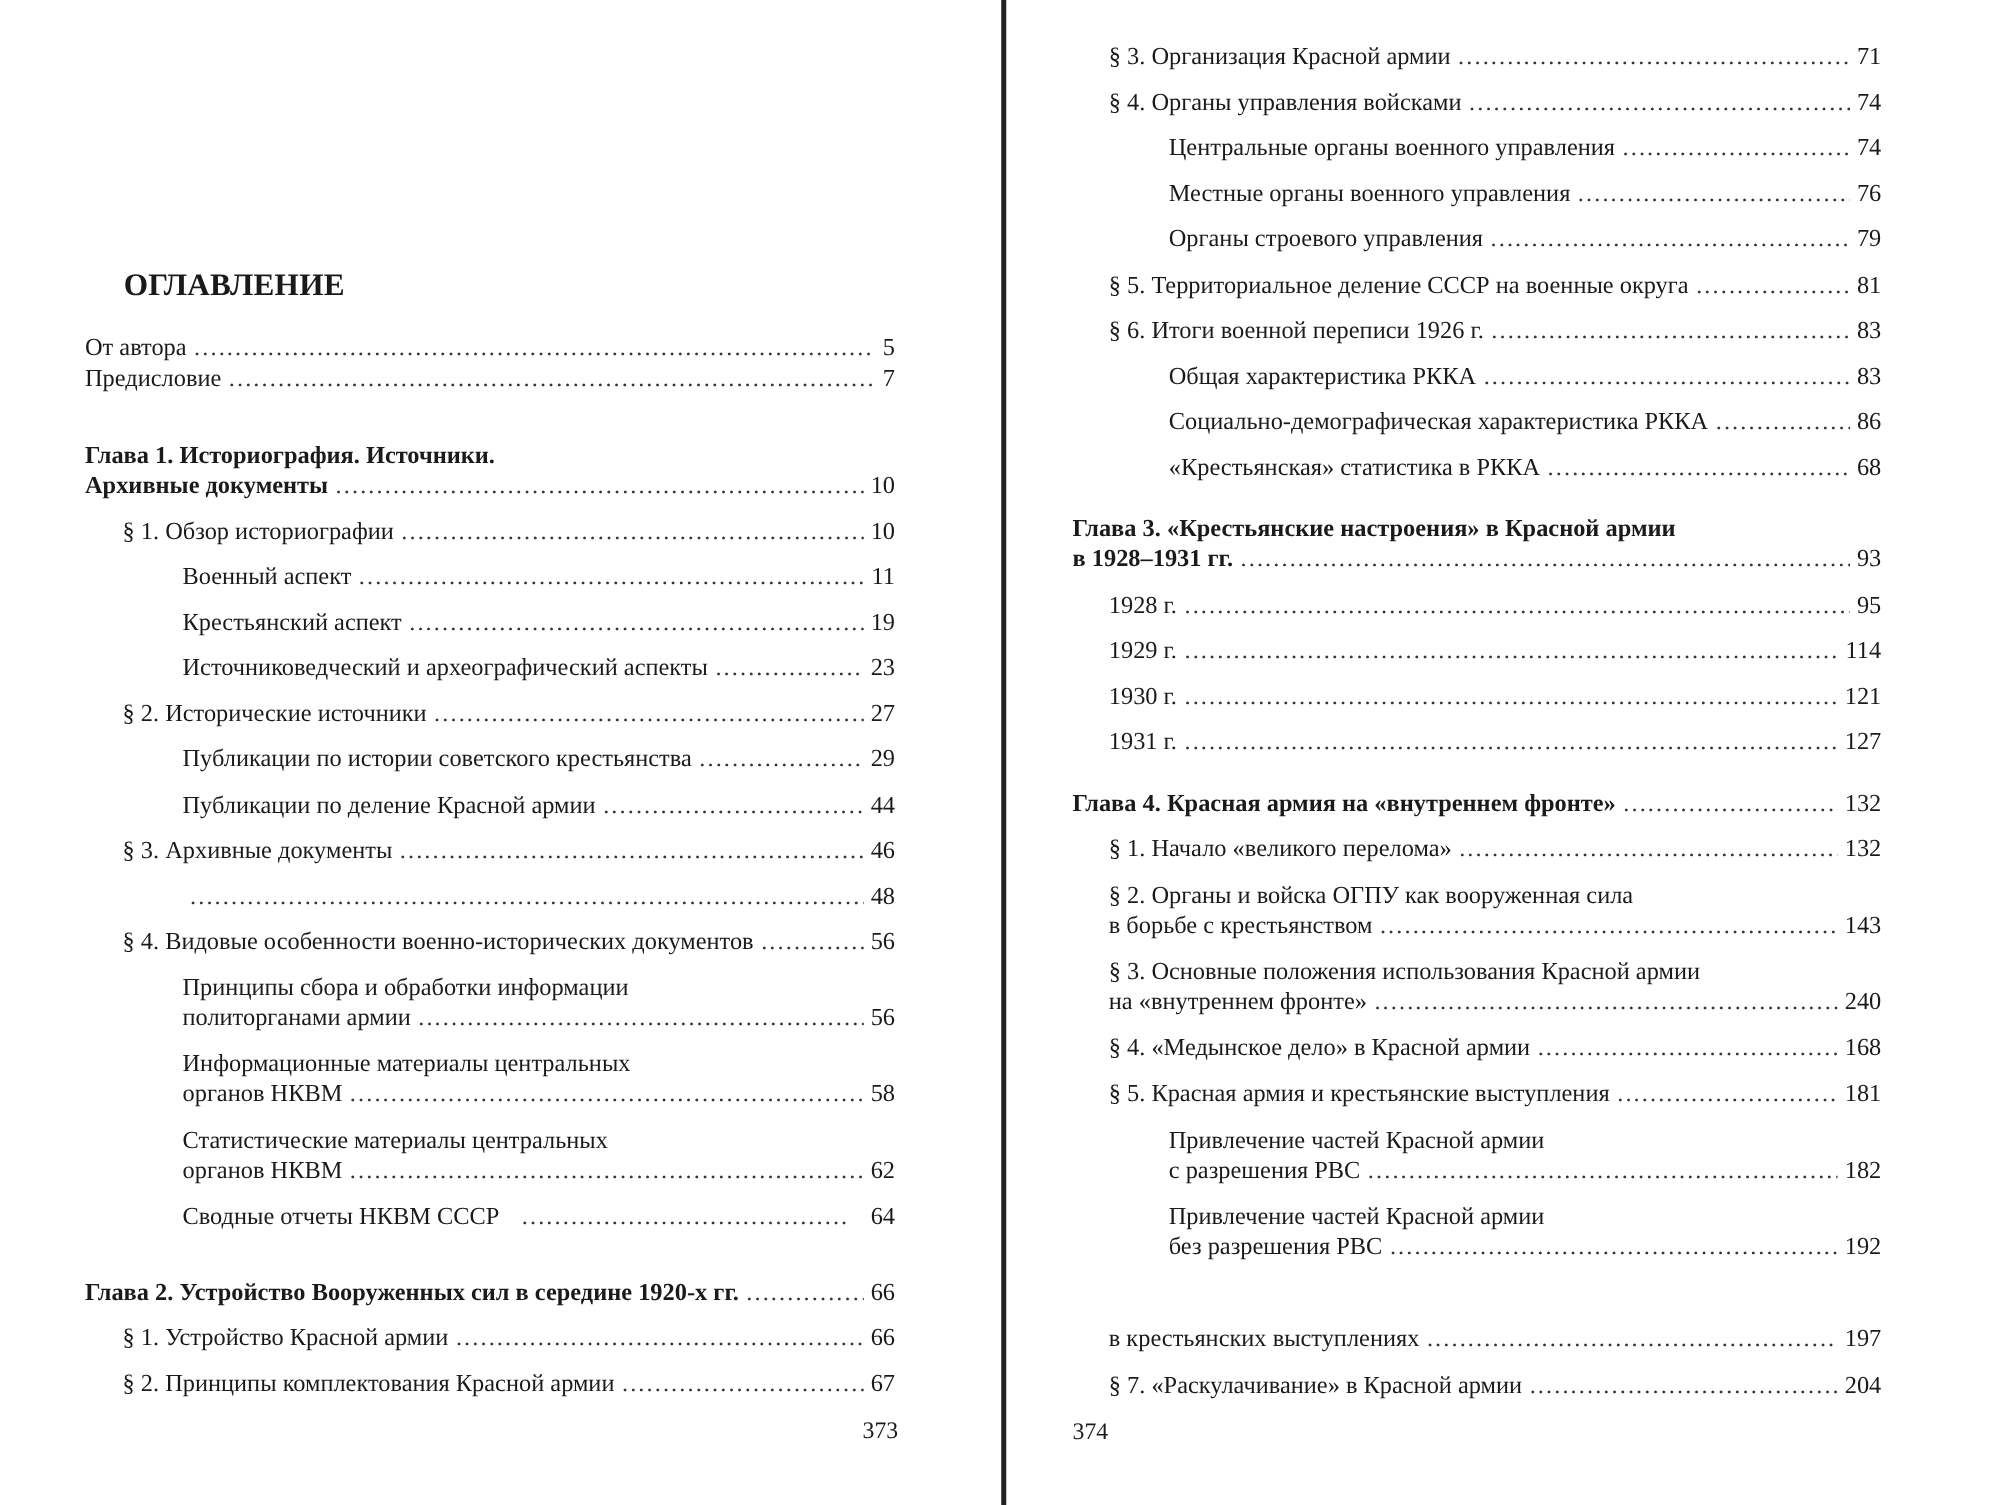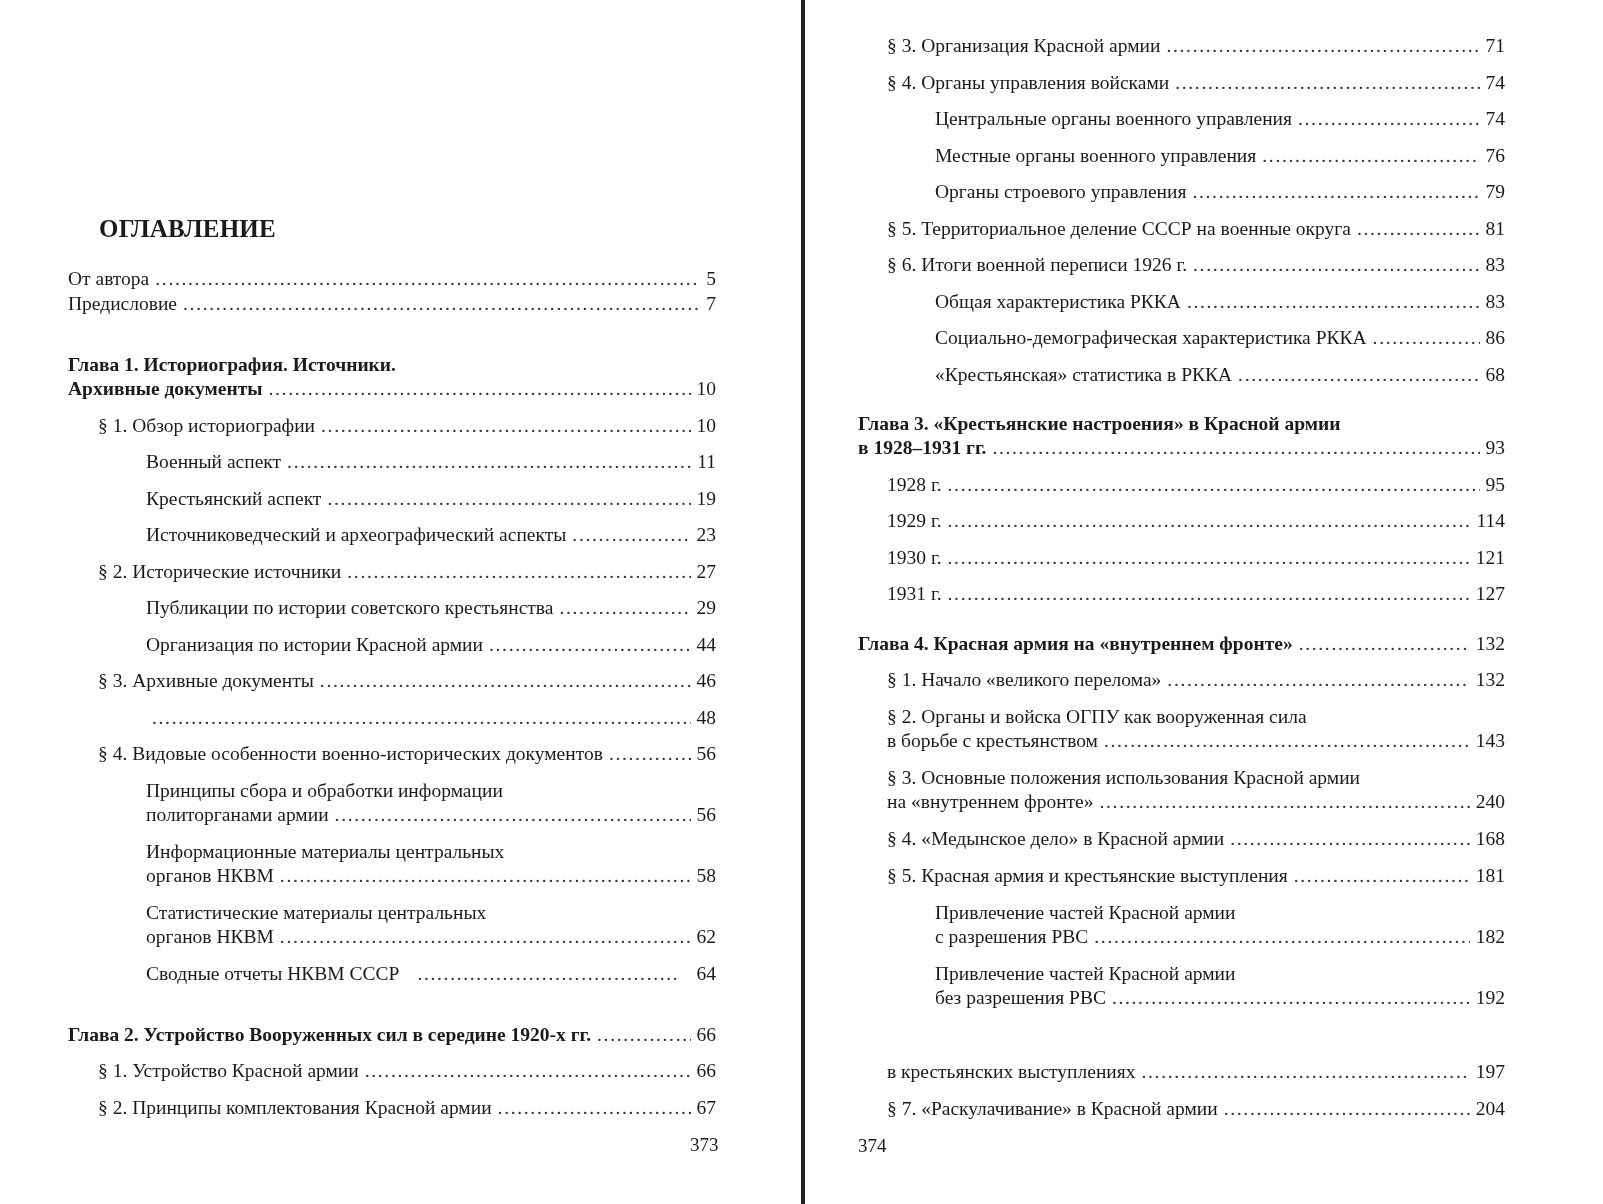--- a/index.html
+++ b/index.html
@@ -88,21 +88,21 @@
       <span class="label">§ 2. Исторические источники</span>
       <span class="leader"></span>
       <span class="pg">27</span>
     </div>
   <div class="entry" style="left:146px; top:586px; width:570px;">
       <span class="label">Публикации по истории советского крестьянства</span>
       <span class="leader"></span>
       <span class="pg">29</span>
     </div>
   <div class="entry" style="left:146px; top:623px; width:570px;">
-      <span class="label">Организация по истории Красной армии</span>
+      <span class="label">Публикации по деление Красной армии</span>
       <span class="leader"></span>
       <span class="pg">44</span>
     </div>
   <div class="entry" style="left:98px; top:659px; width:618px;">
       <span class="label">§ 3. Архивные документы</span>
       <span class="leader"></span>
       <span class="pg">46</span>
     </div>
   <div class="entry" style="left:146px; top:696px; width:570px;">
       <span class="leader"></span>

